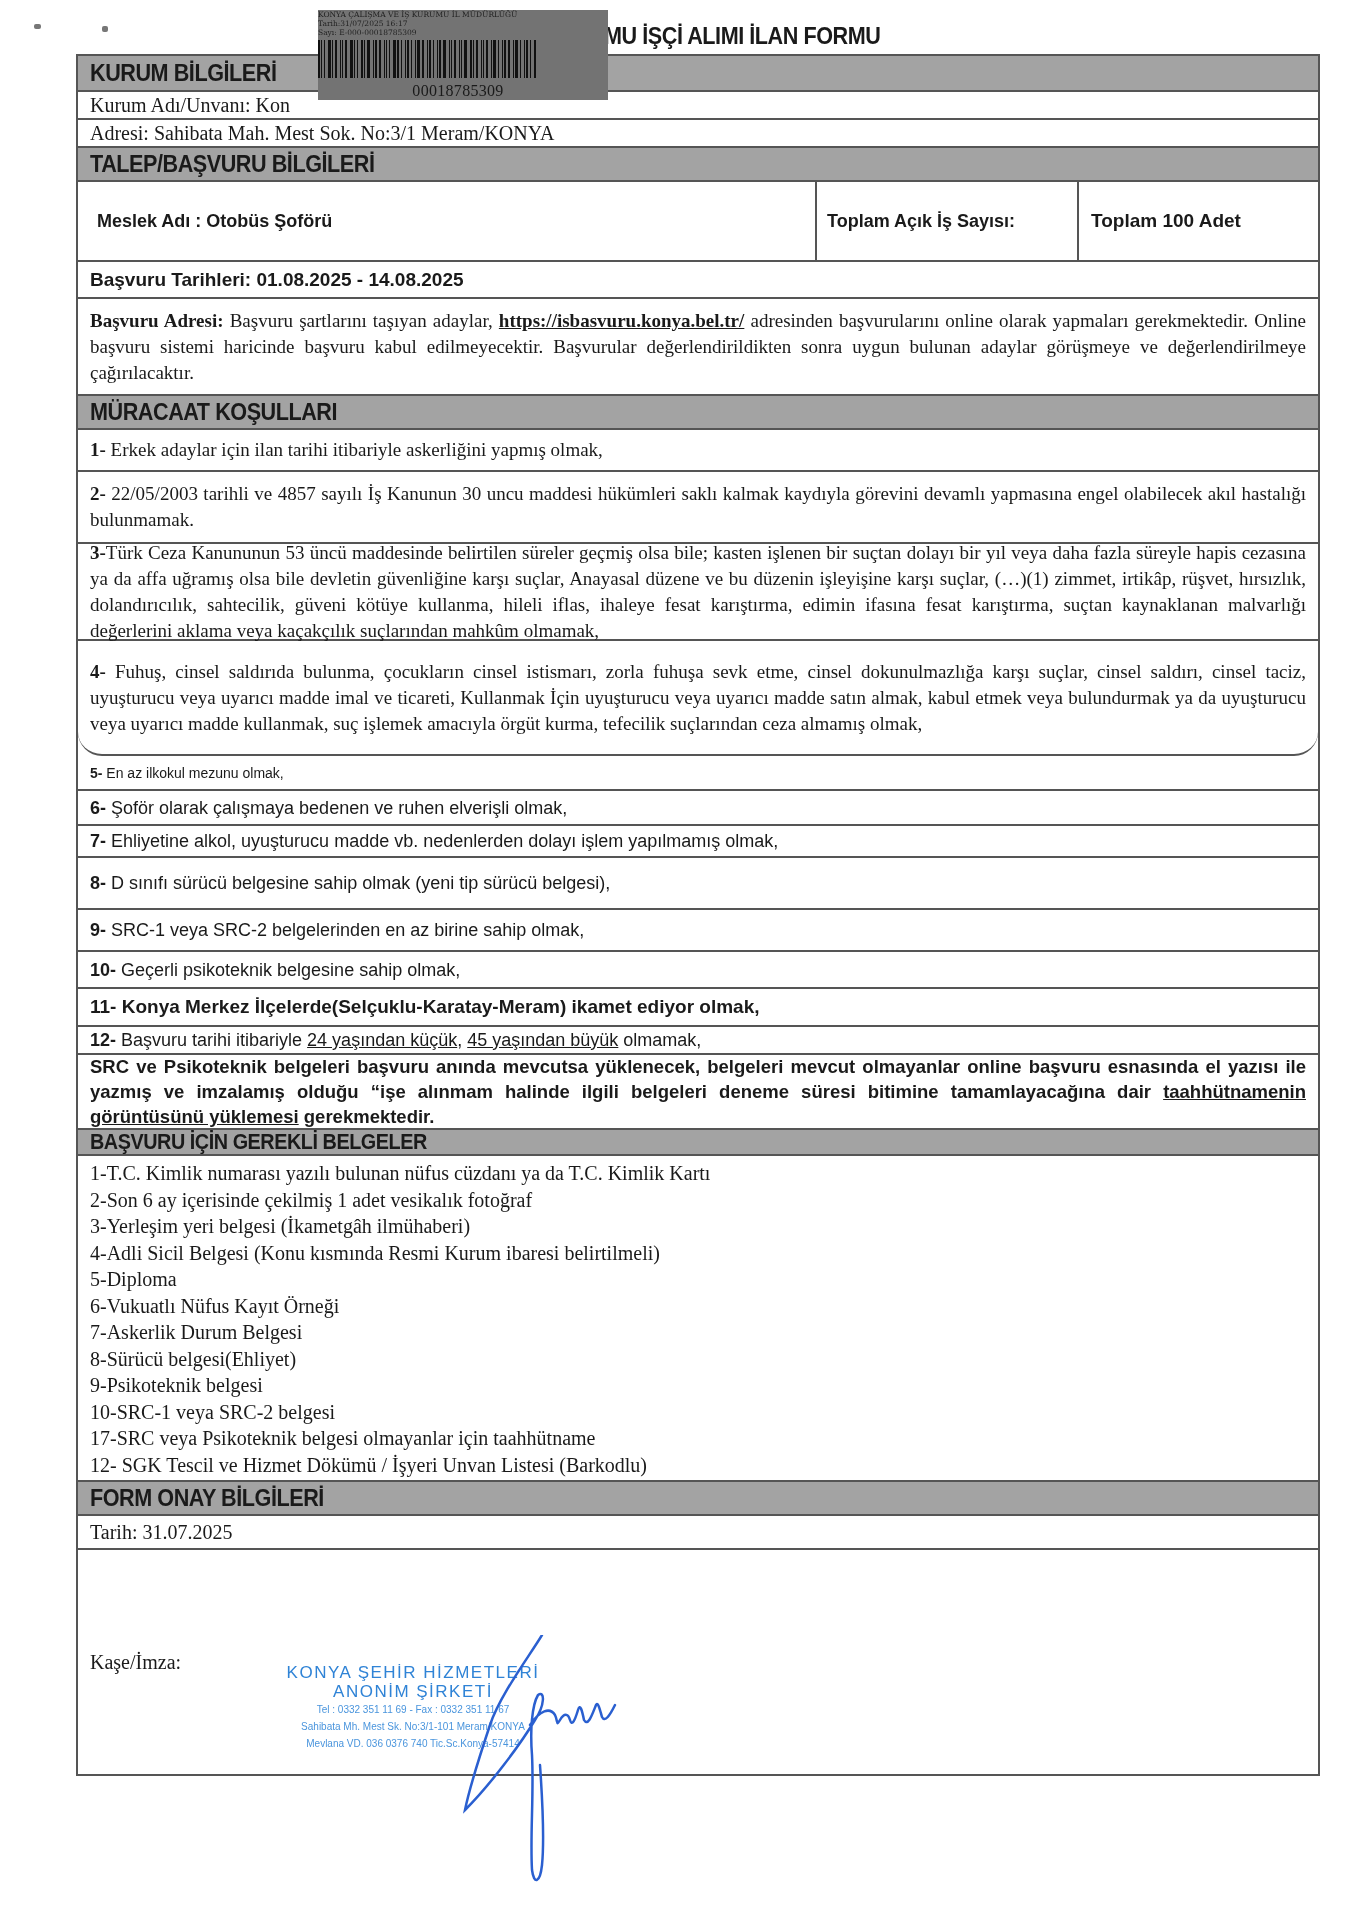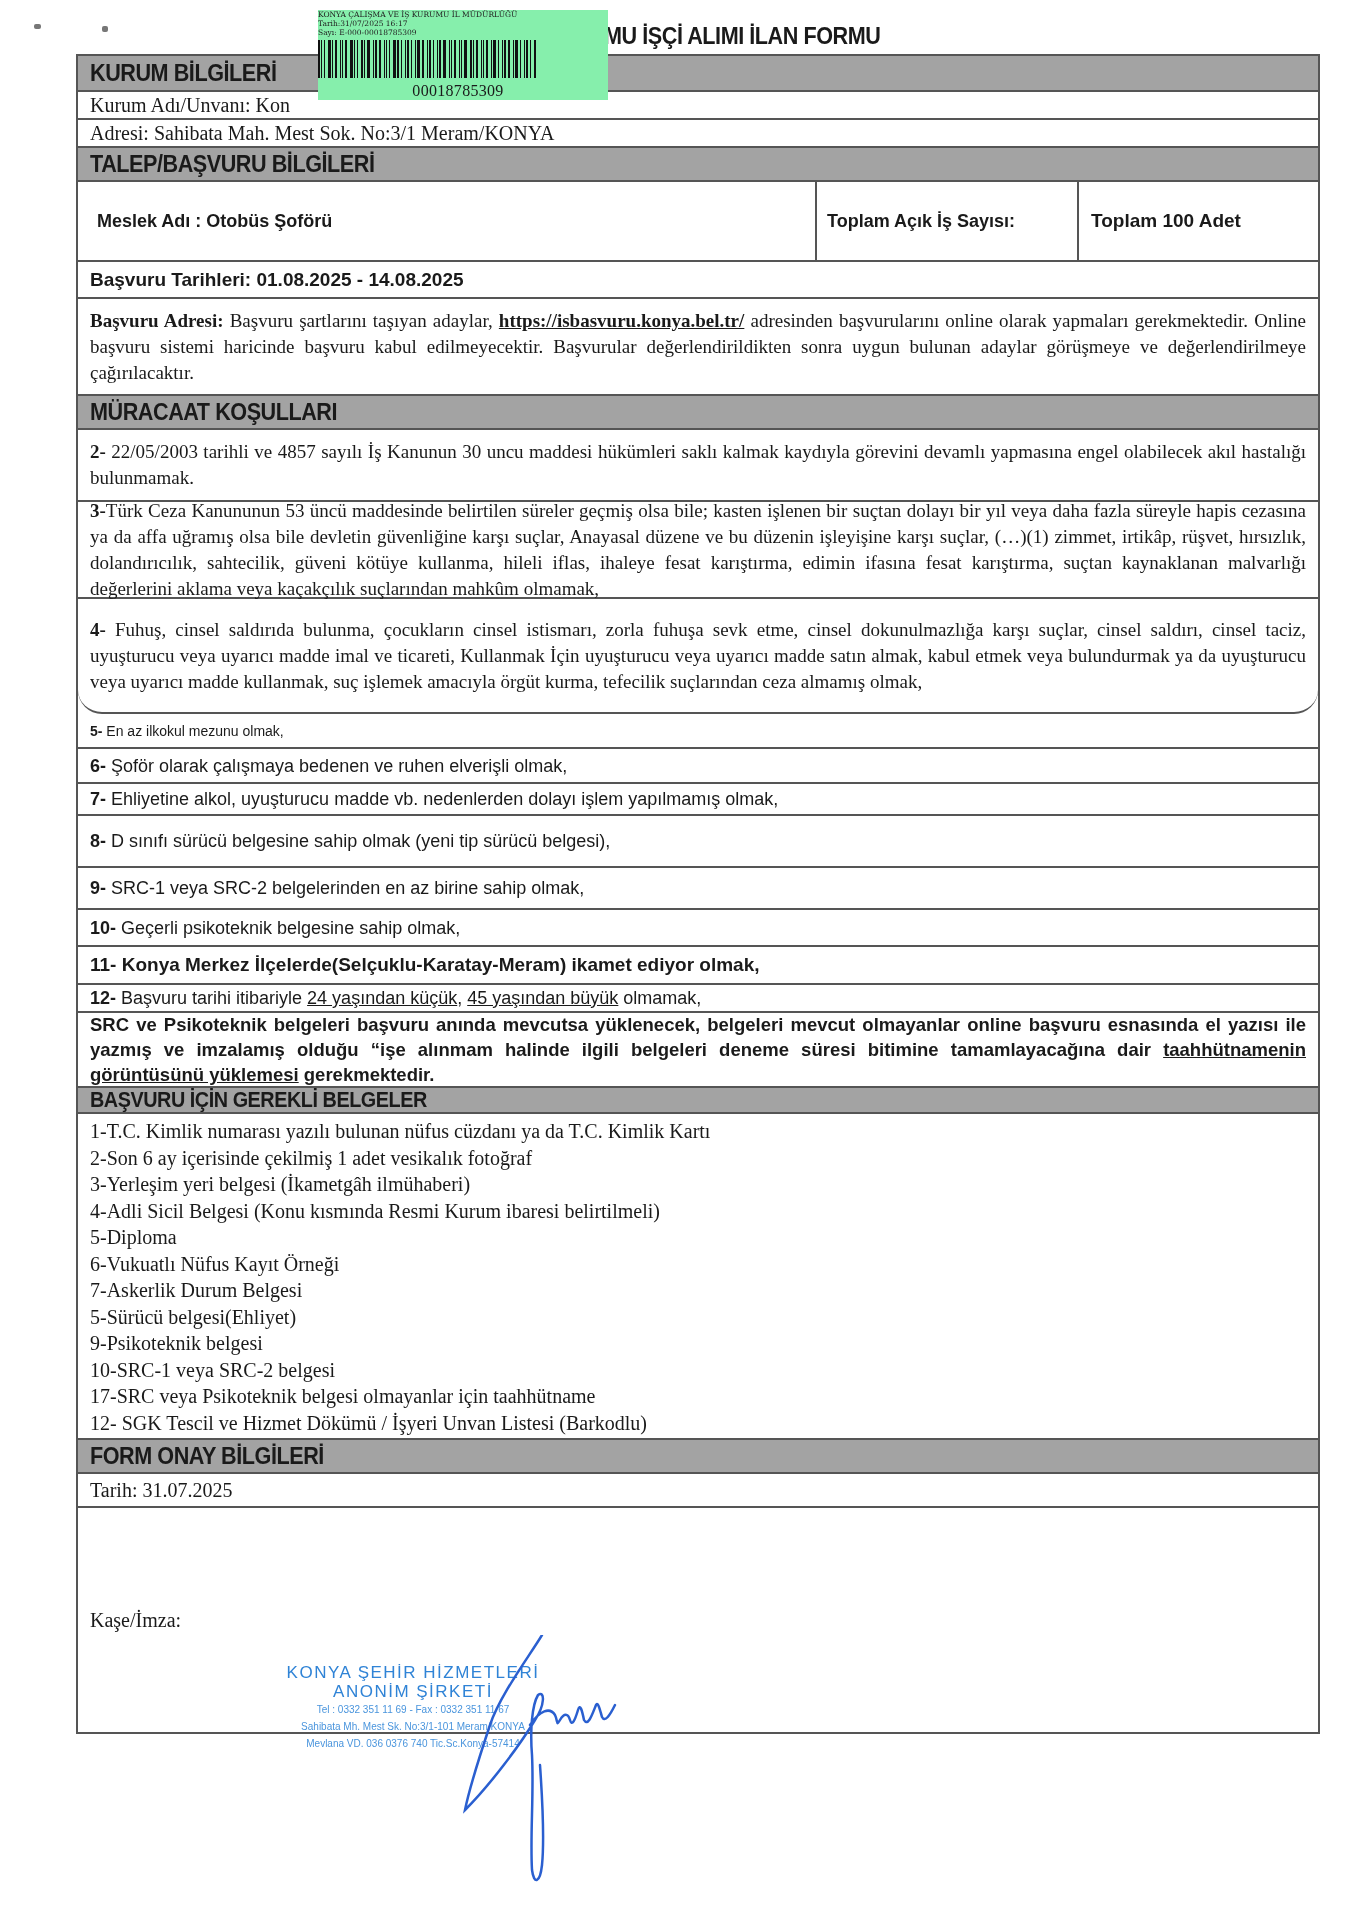--- a/index.html
+++ b/index.html
@@ -1,19 +1,19 @@
 <!DOCTYPE html>
 <html><head>
 <meta charset="utf-8">
 <style>
   html, body { margin: 0; padding: 0; background: #ffffff; }
   body { width: 1357px; height: 1920px; position: relative; overflow: hidden;
          font-family: "Liberation Serif", serif; color: #1a1a1a; }
   .speck { position: absolute; width: 7px; height: 5px; background: #777; border-radius: 2px; }
-  .stamp { position: absolute; left: 318px; top: 10px; width: 290px; background: #86efac; z-index: 3; }
+  .stamp { position: absolute; left: 318px; top: 10px; width: 290px; background: #737373; z-index: 3; }
   .stamp-line { font-family: "DejaVu Serif", serif; font-size: 7.5px; line-height: 9px; color: #222; white-space: nowrap; }
   .barcode { margin-top: 3px; height: 38px; width: 280px; display: flex; align-items: stretch; }
   .barcode span { display: block; height: 100%; background: #111; margin-right: 1px; }
   .barcode-num { font-size: 16px; text-align: center; width: 280px; margin-top: 4px; letter-spacing: 0.3px; }
   .doc-title { position: absolute; left: 604px; top: 22px; font-family: "Liberation Sans", sans-serif;
                font-weight: bold; font-size: 24px; letter-spacing: -0.5px; transform: scaleX(0.9);
                transform-origin: left center; white-space: nowrap; color: #1a1a1a; }
   .form { position: absolute; left: 76px; top: 54px; width: 1240px; border-left: 2px solid #555;
           border-right: 2px solid #555; }
   .row { border-bottom: 2px solid #555; box-sizing: border-box; padding-left: 12px; display: flex; align-items: center; }
@@ -147,20 +147,23 @@
   <div class="row cond" style="height:97px;padding-right:12px;">
     <div>
       <span class="bold">Başvuru Adresi:</span><span> Başvuru şartlarını taşıyan adaylar, </span><span class="url">https://isbasvuru.konya.bel.tr/</span><span> adresinden başvurularını online olarak yapmaları gerekmektedir. Online başvuru sistemi haricinde başvuru kabul edilmeyecektir. Başvurular değerlendirildikten sonra uygun bulunan adaylar görüşmeye ve değerlendirilmeye çağırılacaktır.</span>
     </div>
   </div>
 
   <div class="row hdr" style="height:34px;">
     <span class="t">MÜRACAAT KOŞULLARI</span>
   </div>
 
+  <div class="row cond" style="height:42px;padding-right:12px;">
+    <div><b>1-</b><span> Erkek adaylar için ilan tarihi itibariyle askerliğini yapmış olmak,</span></div>
+  </div>
   <div class="row cond" style="height:72px;padding-right:12px;">
     <div><b>2-</b><span> 22/05/2003 tarihli ve 4857 sayılı İş Kanunun 30 uncu maddesi hükümleri saklı kalmak kaydıyla görevini devamlı yapmasına engel olabilecek akıl hastalığı bulunmamak.</span></div>
   </div>
   <div class="row cond" style="height:97px;padding-right:12px;">
     <div><b>3-</b><span>Türk Ceza Kanununun 53 üncü maddesinde belirtilen süreler geçmiş olsa bile; kasten işlenen bir suçtan dolayı bir yıl veya daha fazla süreyle hapis cezasına ya da affa uğramış olsa bile devletin güvenliğine karşı suçlar, Anayasal düzene ve bu düzenin işleyişine karşı suçlar, (…)(1) zimmet, irtikâp, rüşvet, hırsızlık, dolandırıcılık, sahtecilik, güveni kötüye kullanma, hileli iflas, ihaleye fesat karıştırma, edimin ifasına fesat karıştırma, suçtan kaynaklanan malvarlığı değerlerini aklama veya kaçakçılık suçlarından mahkûm olmamak,</span></div>
   </div>
   <div class="row cond" style="height:115px;padding-right:12px;border-radius:24px;">
     <div><b>4-</b><span> Fuhuş, cinsel saldırıda bulunma, çocukların cinsel istismarı, zorla fuhuşa sevk etme, cinsel dokunulmazlığa karşı suçlar, cinsel saldırı, cinsel taciz, uyuşturucu veya uyarıcı madde imal ve ticareti, Kullanmak İçin uyuşturucu veya uyarıcı madde satın almak, kabul etmek veya bulundurmak ya da uyuşturucu veya uyarıcı madde kullanmak, suç işlemek amacıyla örgüt kurma, tefecilik suçlarından ceza almamış olmak,</span></div>
   </div>
   <div class="row cond condensed" style="height:35px;font-size:14px;">
@@ -195,21 +198,21 @@
     <span class="t">BAŞVURU İÇİN GEREKLİ BELGELER</span>
   </div>
   <div class="row docs" style="height:326px;">
     <div>1-T.C. Kimlik numarası yazılı bulunan nüfus cüzdanı ya da T.C. Kimlik Kartı</div>
     <div>2-Son 6 ay içerisinde çekilmiş 1 adet vesikalık fotoğraf</div>
     <div>3-Yerleşim yeri belgesi (İkametgâh ilmühaberi)</div>
     <div>4-Adli Sicil Belgesi (Konu kısmında Resmi Kurum ibaresi belirtilmeli)</div>
     <div>5-Diploma</div>
     <div>6-Vukuatlı Nüfus Kayıt Örneği</div>
     <div>7-Askerlik Durum Belgesi</div>
-    <div>5-Sürücü belgesi(Ehliyet)</div>
+    <div>8-Sürücü belgesi(Ehliyet)</div>
     <div>9-Psikoteknik belgesi</div>
     <div>10-SRC-1 veya SRC-2 belgesi</div>
     <div>17-SRC veya Psikoteknik belgesi olmayanlar için taahhütname</div>
     <div>12- SGK Tescil ve Hizmet Dökümü / İşyeri Unvan Listesi (Barkodlu)</div>
   </div>
 
   <div class="row hdr" style="height:34px;">
     <span class="t">FORM ONAY BİLGİLERİ</span>
   </div>
   <div class="row plain" style="height:34px;">

